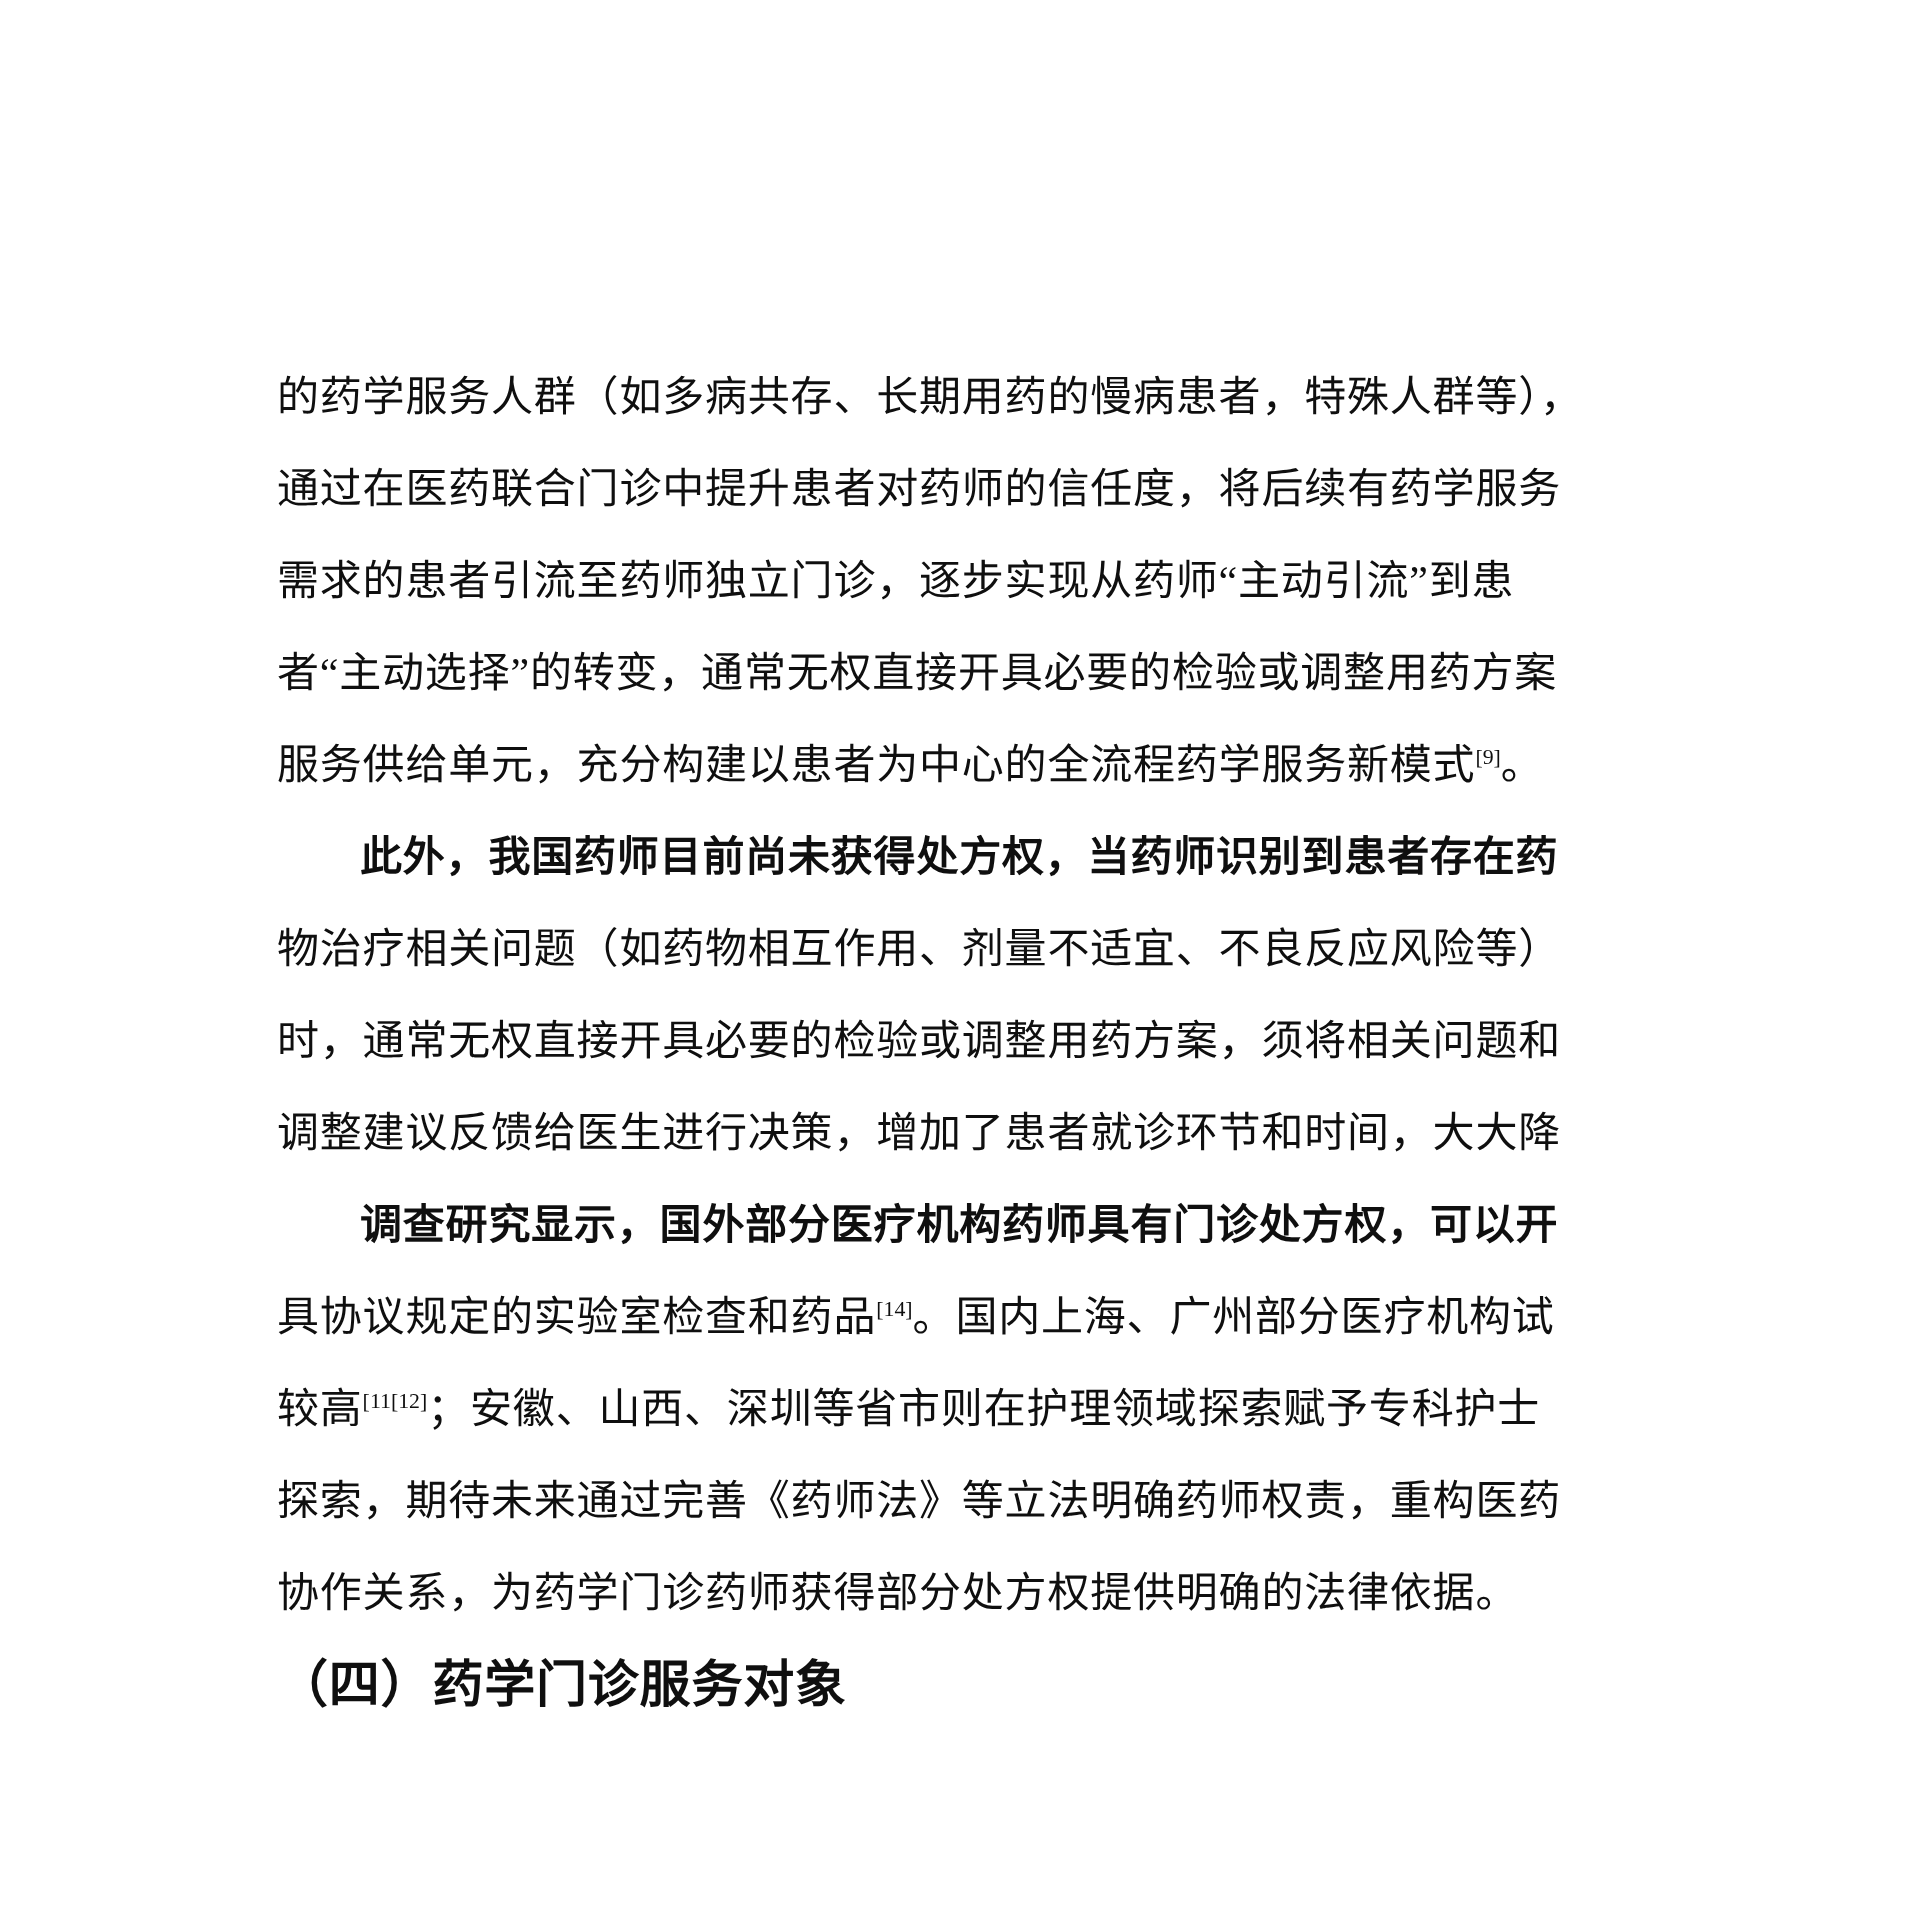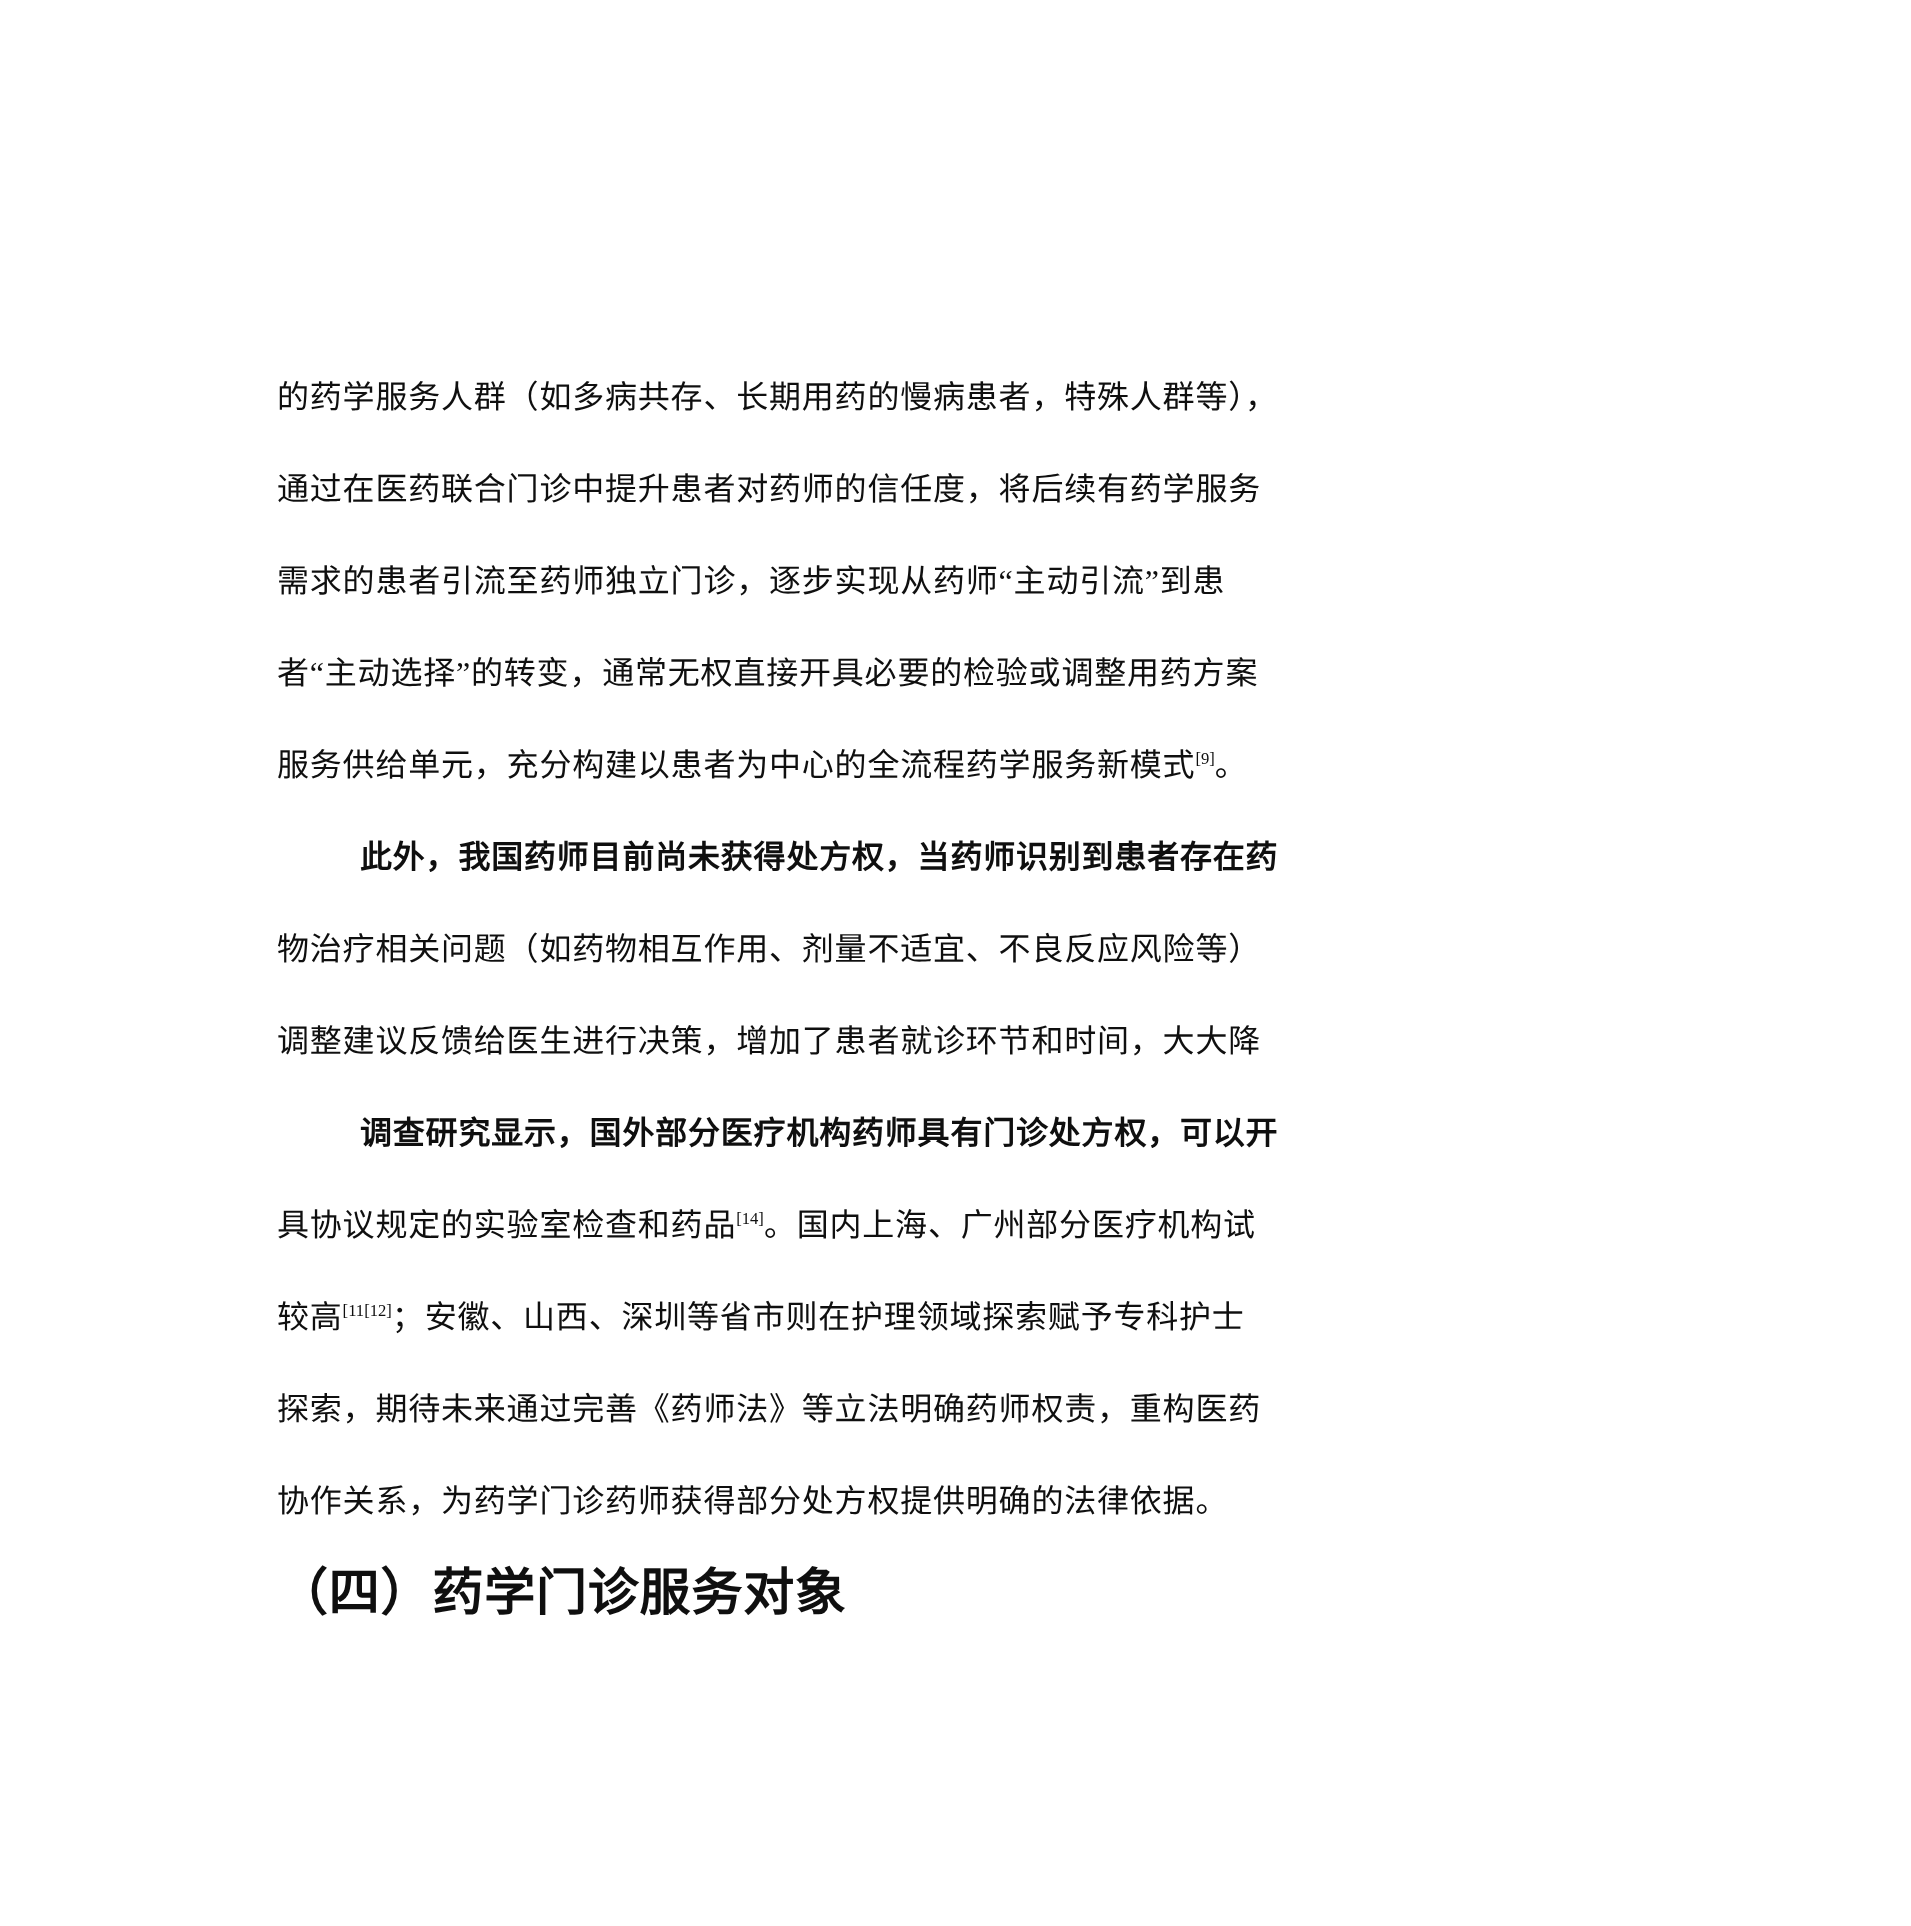--- a/index.html
+++ b/index.html
@@ -21,21 +21,21 @@
     left: 277px;
     top: 351px;
     width: 1325px;
   }
   .ln {
     height: 92px;
     line-height: 92px;
     white-space: nowrap;
   }
   .ln-body {
-    font-size: 32px;
+    font-size: 42px;
     letter-spacing: 0.8px;
   }
   .ln-body.indent {
     padding-left: 83px;
     font-weight: bold;
   }
   .ln-heading {
     font-size: 51px;
     font-weight: bold;
     letter-spacing: 0.8px;
@@ -52,20 +52,21 @@
 
 <div class="page">
   <div class="content">
       <div class="ln ln-body">的药学服务人群（如多病共存、长期用药的慢病患者，特殊人群等），</div>
       <div class="ln ln-body">通过在医药联合门诊中提升患者对药师的信任度，将后续有药学服务</div>
       <div class="ln ln-body">需求的患者引流至药师独立门诊，逐步实现从药师“主动引流”到患</div>
       <div class="ln ln-body">者“主动选择”的转变，通常无权直接开具必要的检验或调整用药方案</div>
       <div class="ln ln-body">服务供给单元，充分构建以患者为中心的全流程药学服务新模式<sup>[9]</sup>。</div>
       <div class="ln ln-body indent">此外，我国药师目前尚未获得处方权，当药师识别到患者存在药</div>
       <div class="ln ln-body">物治疗相关问题（如药物相互作用、剂量不适宜、不良反应风险等）</div>
+      <div class="ln ln-body">时，通常无权直接开具必要的检验或调整用药方案，须将相关问题和</div>
       <div class="ln ln-body">调整建议反馈给医生进行决策，增加了患者就诊环节和时间，大大降</div>
       <div class="ln ln-body indent">调查研究显示，国外部分医疗机构药师具有门诊处方权，可以开</div>
       <div class="ln ln-body">具协议规定的实验室检查和药品<sup>[14]</sup>。国内上海、广州部分医疗机构试</div>
       <div class="ln ln-body">较高<sup>[11[12]</sup>；安徽、山西、深圳等省市则在护理领域探索赋予专科护士</div>
       <div class="ln ln-body">探索，期待未来通过完善《药师法》等立法明确药师权责，重构医药</div>
       <div class="ln ln-body">协作关系，为药学门诊药师获得部分处方权提供明确的法律依据。</div>
       <div class="ln ln-heading">（四）药学门诊服务对象</div>
     </div>
 
 </div>

